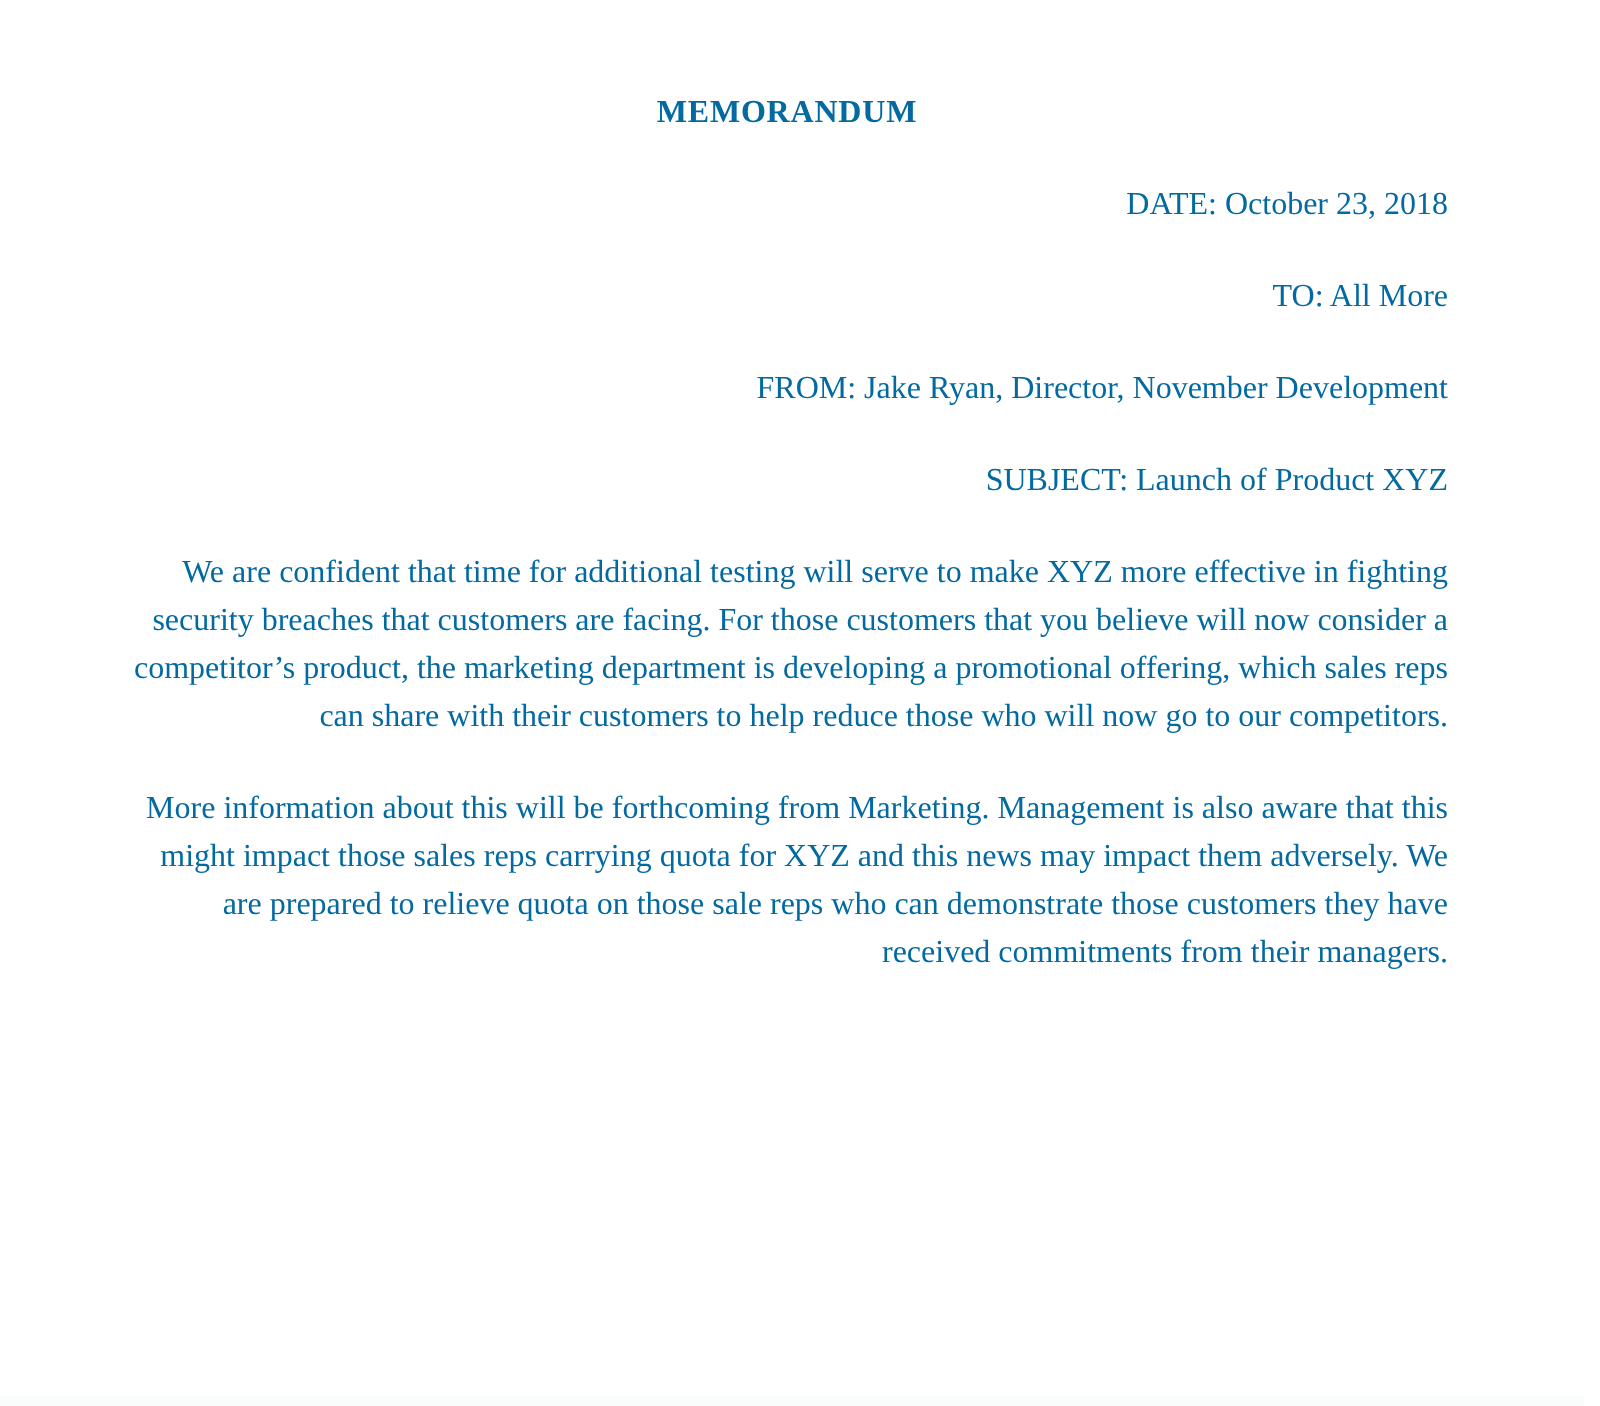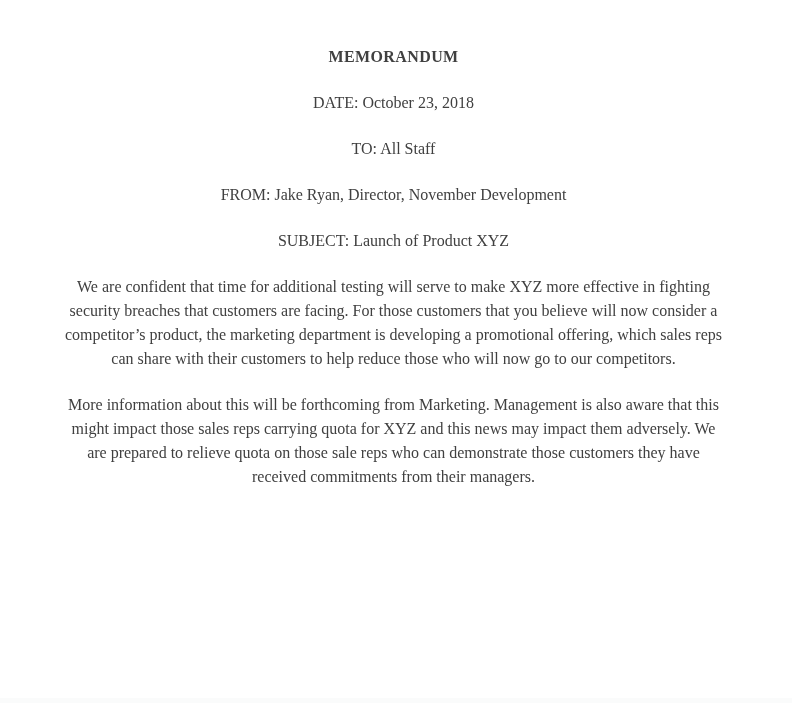--- a/index.html
+++ b/index.html
@@ -7,61 +7,61 @@
     padding: 0;
     background: #ffffff;
   }
   .page {
     position: relative;
     width: 792px;
     height: 703px;
     background: #ffffff;
     overflow: hidden;
     font-family: "Liberation Serif", "DejaVu Serif", serif;
-    color: #404040;
+    color: #0369a1;
     font-size: 16px;
     line-height: 24px;
   }
   .memo-body {
     padding-top: 45px;
     margin-left: 63px;
     width: 661px;
   }
   .memo-title {
     text-align: center;
     font-weight: bold;
     letter-spacing: 0.4px;
     margin: 0;
     font-size: 16px;
     line-height: 24px;
   }
   .memo-line,
   .memo-paragraph {
     margin: 22px 0 0 0;
-    text-align: center;
+    text-align: right;
   }
   .page-bottom-edge {
     position: absolute;
     left: 0;
     bottom: 0;
     width: 100%;
     height: 5px;
     background: #fafbfb;
   }
 </style>
 </head>
 <body>
 
 <div class="page">
   <div class="memo-body">
     <h1 class="memo-title">MEMORANDUM</h1>
 
     <p class="memo-line">DATE: October 23, 2018</p>
 
-    <p class="memo-line">TO: All Staff</p>
+    <p class="memo-line">TO: All More</p>
 
     <p class="memo-line">FROM: Jake Ryan, Director, November Development</p>
 
     <p class="memo-line">SUBJECT: Launch of Product XYZ</p>
 
 
     <p class="memo-paragraph">We are confident that time for additional testing will serve to make XYZ more effective in fighting security breaches that customers are facing. For those customers that you believe will now consider a competitor’s product, the marketing department is developing a promotional offering, which sales reps can share with their customers to help reduce those who will now go to our competitors.</p>
 
     <p class="memo-paragraph">More information about this will be forthcoming from Marketing. Management is also aware that this might impact those sales reps carrying quota for XYZ and this news may impact them adversely. We are prepared to relieve quota on those sale reps who can demonstrate those customers they have received commitments from their managers.</p>
 

